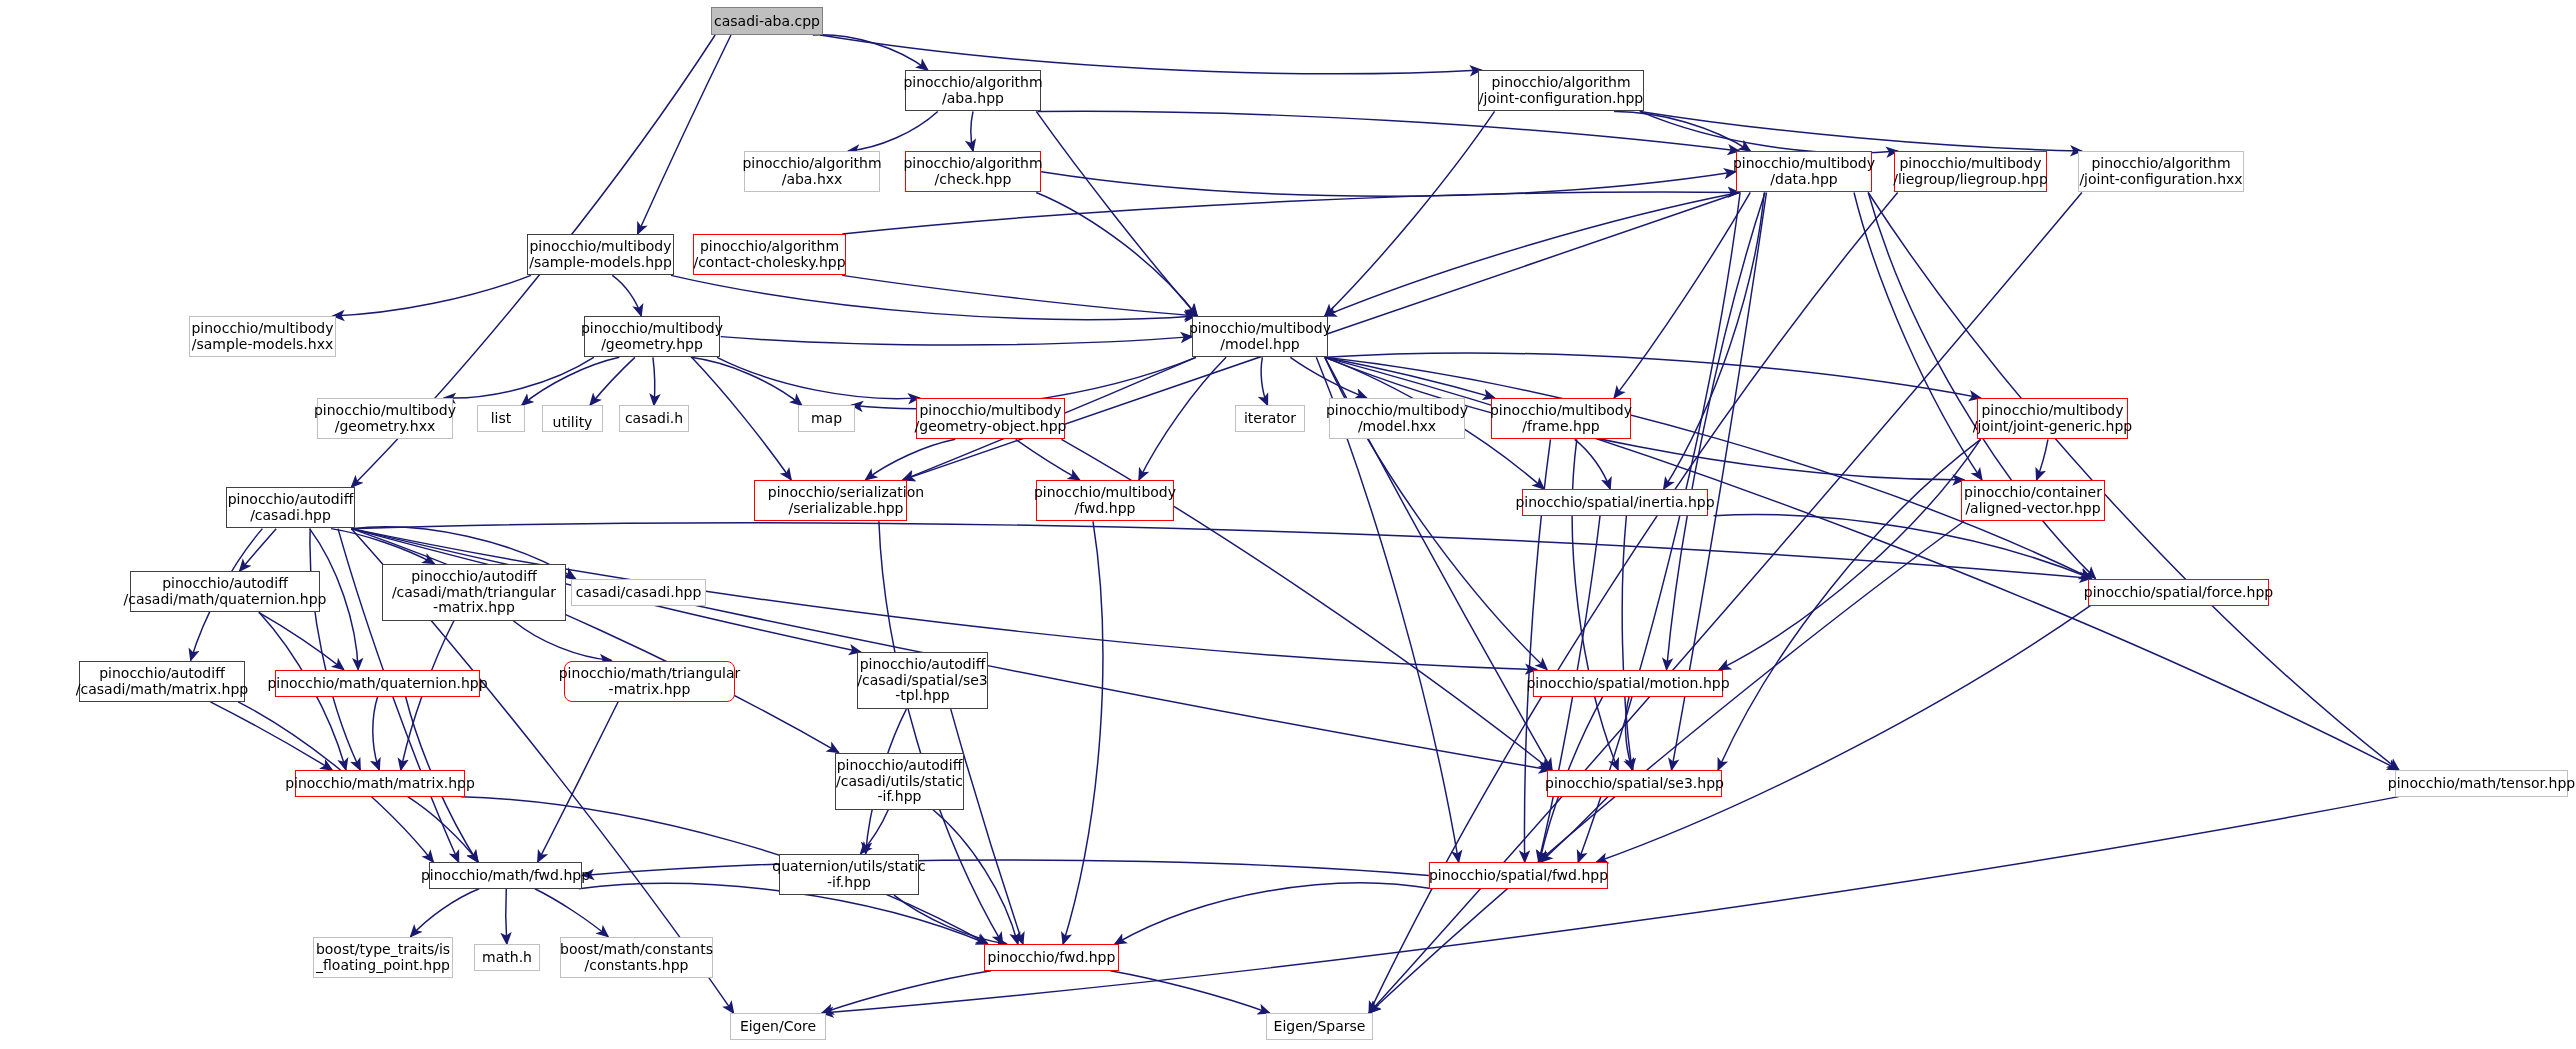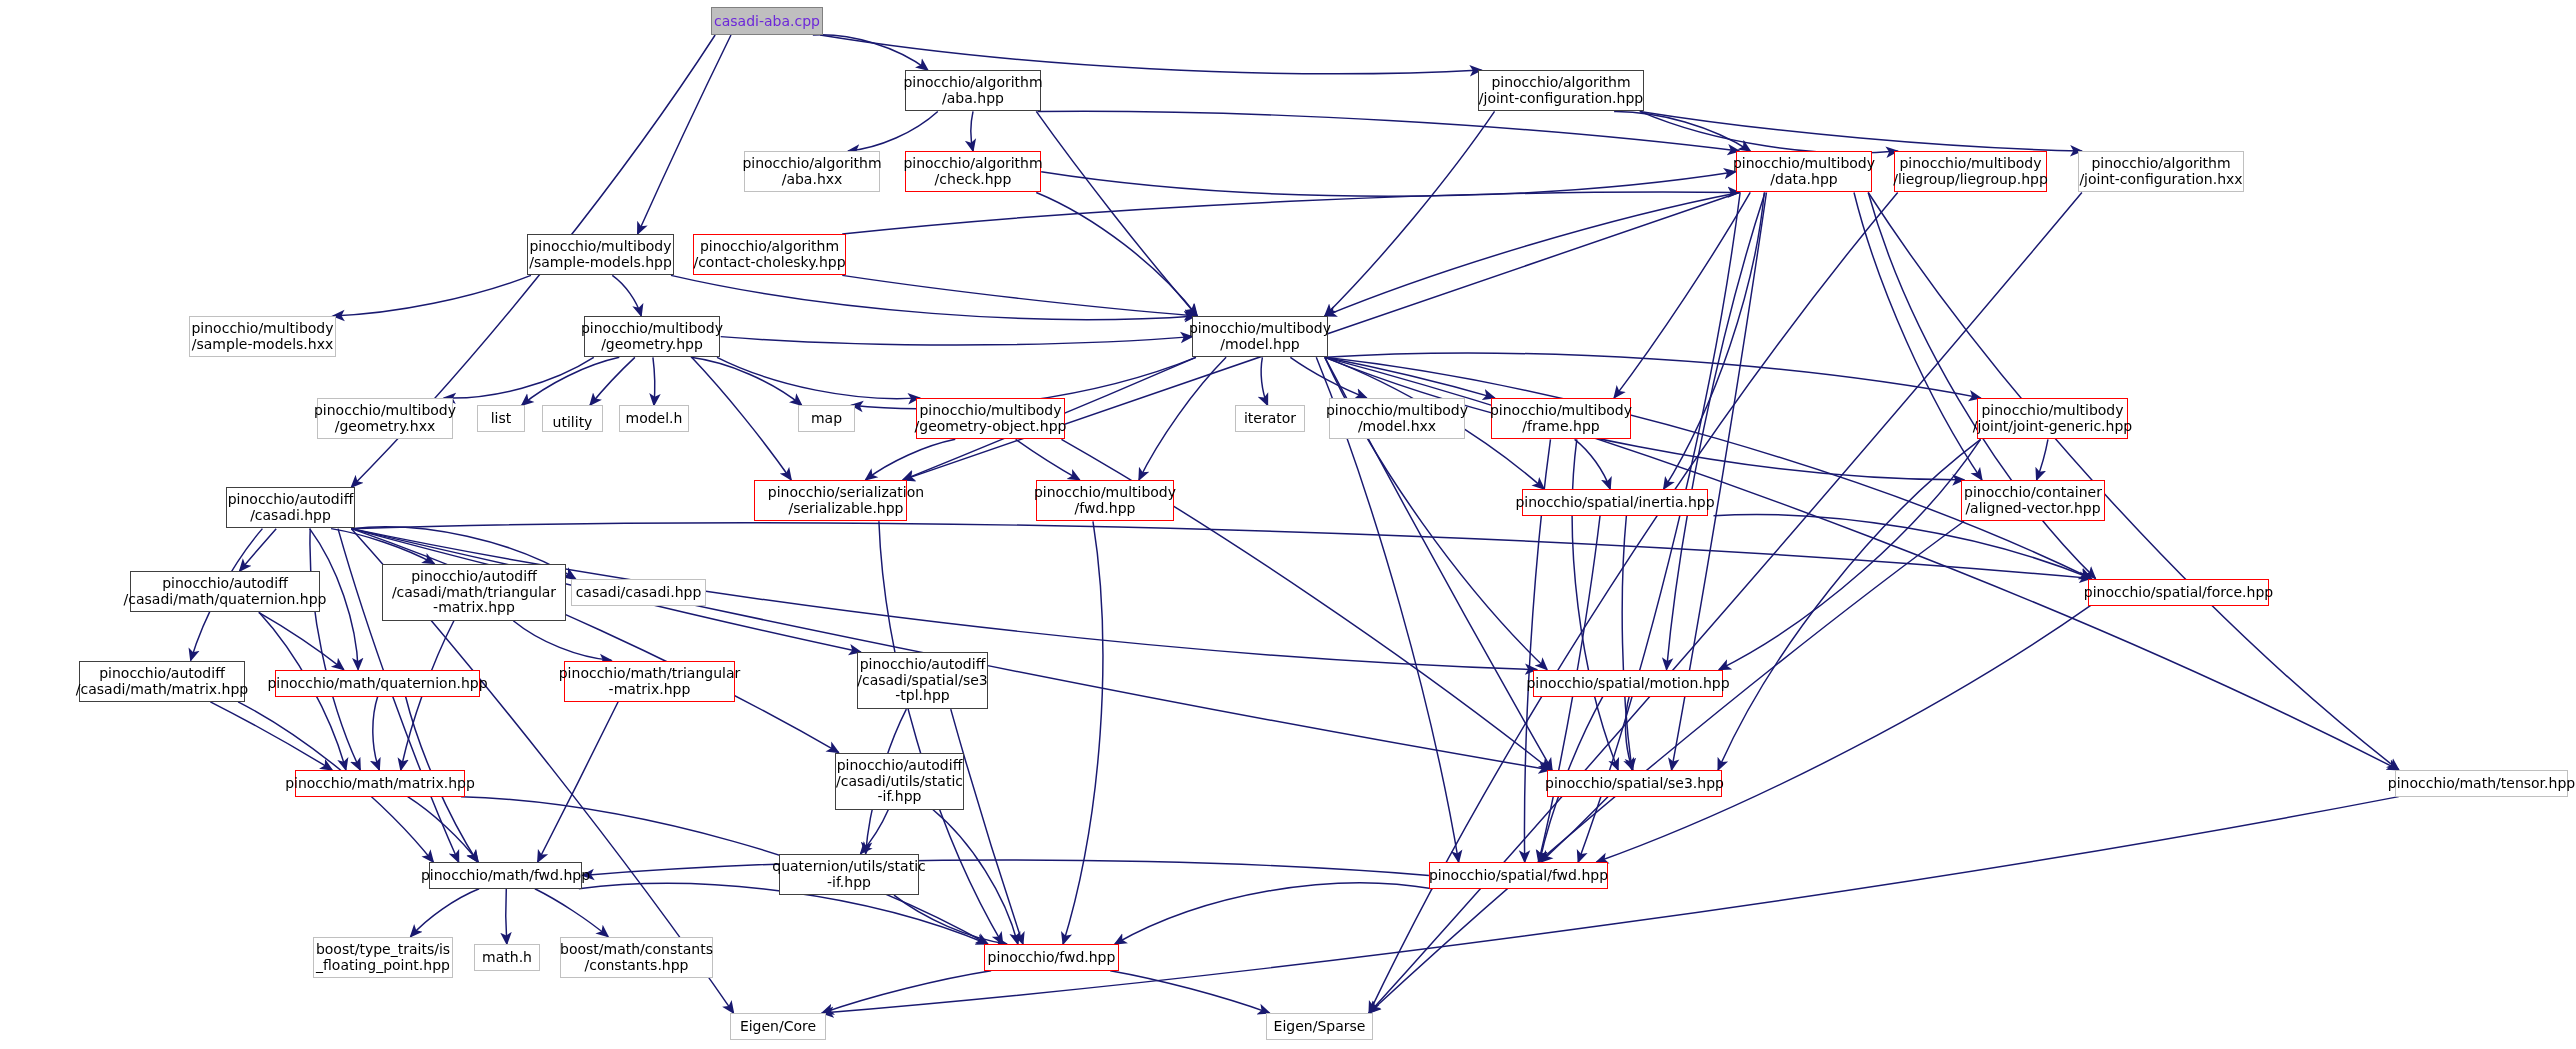--- a/index.html
+++ b/index.html
@@ -9,21 +9,21 @@
   .node{position:absolute;box-sizing:border-box;display:flex;align-items:center;justify-content:center;
         text-align:center;line-height:1.12;background:#ffffff;white-space:pre;}
   .node span{display:block;}
   
   .n-plain{border:0.9px solid #c0c0c0;color:#000;}
   
   .n-black{border:1.5px solid #404040;color:#000;}
   
   .n-red{border:1.5px solid #ff0000;color:#000;}
   
-  .n-root{border:1.5px solid #808080;background:#bfbfbf;color:#6d28d9;}
+  .n-root{border:1.5px solid #808080;background:#bfbfbf;color:#000000;}
 </style>
 </head>
 <body>
 
 <div id="graph">
   <svg id="edges" viewBox="0 0 2796 1139" xmlns="http://www.w3.org/2000/svg">
     <defs>
       <marker id="ah" markerWidth="9" markerHeight="9" refX="8" refY="4.5" orient="auto" markerUnits="strokeWidth">
         <path d="M0,0.6 L9,4.5 L0,8.4 L2.2,4.5 z" fill="#191970"></path>
       </marker>
@@ -164,21 +164,21 @@
       <div class="node n-plain" style="left: 189px; top: 316px; width: 147px; height: 41px; font-size: 14px;"><span>pinocchio/multibody
 /sample-models.hxx</span></div>
       <div class="node n-black" style="left: 584px; top: 316px; width: 136px; height: 41px; font-size: 14px;"><span>pinocchio/multibody
 /geometry.hpp</span></div>
       <div class="node n-black" style="left: 1192px; top: 316px; width: 136px; height: 41px; font-size: 14px;"><span>pinocchio/multibody
 /model.hpp</span></div>
       <div class="node n-plain" style="left: 317px; top: 398px; width: 136px; height: 41px; font-size: 14px;"><span>pinocchio/multibody
 /geometry.hxx</span></div>
       <div class="node n-plain" style="left: 477px; top: 405px; width: 48px; height: 27px; font-size: 14px;"><span>list</span></div>
       <div class="node n-plain" style="left: 542px; top: 405px; width: 61px; height: 27px; font-size: 14px; align-items: flex-end;"><span>utility</span></div>
-      <div class="node n-plain" style="left: 619px; top: 405px; width: 70px; height: 27px; font-size: 14px;"><span>model.h</span></div>
+      <div class="node n-plain" style="left: 619px; top: 405px; width: 70px; height: 27px; font-size: 14px;"><span>casadi.h</span></div>
       <div class="node n-plain" style="left: 798px; top: 405px; width: 57px; height: 27px; font-size: 14px;"><span>map</span></div>
       <div class="node n-red" style="left: 916px; top: 398px; width: 149px; height: 41px; font-size: 14px;"><span>pinocchio/multibody
 /geometry-object.hpp</span></div>
       <div class="node n-plain" style="left: 1235px; top: 405px; width: 70px; height: 27px; font-size: 14px;"><span>iterator</span></div>
       <div class="node n-plain" style="left: 1329px; top: 398px; width: 136px; height: 41px; font-size: 14px;"><span>pinocchio/multibody
 /model.hxx</span></div>
       <div class="node n-red" style="left: 1491px; top: 398px; width: 140px; height: 41px; font-size: 14px;"><span>pinocchio/multibody
 /frame.hpp</span></div>
       <div class="node n-red" style="left: 1977px; top: 398px; width: 151px; height: 41px; font-size: 14px;"><span>pinocchio/multibody
 /joint/joint-generic.hpp</span></div>
@@ -194,21 +194,21 @@
       <div class="node n-red" style="left: 2088px; top: 579px; width: 181px; height: 27px; font-size: 14px;"><span>pinocchio/spatial/force.hpp</span></div>
       <div class="node n-black" style="left: 130px; top: 571px; width: 190px; height: 41px; font-size: 14px;"><span>pinocchio/autodiff
 /casadi/math/quaternion.hpp</span></div>
       <div class="node n-black" style="left: 382px; top: 564px; width: 184px; height: 57px; font-size: 14px;"><span>pinocchio/autodiff
 /casadi/math/triangular
 -matrix.hpp</span></div>
       <div class="node n-plain" style="left: 571px; top: 579px; width: 135px; height: 27px; font-size: 14px;"><span>casadi/casadi.hpp</span></div>
       <div class="node n-black" style="left: 79px; top: 661px; width: 166px; height: 41px; font-size: 14px;"><span>pinocchio/autodiff
 /casadi/math/matrix.hpp</span></div>
       <div class="node n-red" style="left: 275px; top: 670px; width: 205px; height: 27px; font-size: 14px;"><span>pinocchio/math/quaternion.hpp</span></div>
-      <div class="node n-red" style="left: 564px; top: 661px; width: 171px; height: 41px; font-size: 14px;"><span>pinocchio/math/triangular
+      <div class="node n-red" style="left: 564px; top: 661px; width: 171px; height: 41px; font-size: 14px; border-radius: 8px;"><span>pinocchio/math/triangular
 -matrix.hpp</span></div>
       <div class="node n-black" style="left: 857px; top: 652px; width: 131px; height: 57px; font-size: 14px;"><span>pinocchio/autodiff
 /casadi/spatial/se3
 -tpl.hpp</span></div>
       <div class="node n-red" style="left: 1533px; top: 670px; width: 190px; height: 27px; font-size: 14px;"><span>pinocchio/spatial/motion.hpp</span></div>
       <div class="node n-red" style="left: 295px; top: 770px; width: 170px; height: 27px; font-size: 14px;"><span>pinocchio/math/matrix.hpp</span></div>
       <div class="node n-black" style="left: 835px; top: 753px; width: 129px; height: 57px; font-size: 14px;"><span>pinocchio/autodiff
 /casadi/utils/static
 -if.hpp</span></div>
       <div class="node n-red" style="left: 1547px; top: 770px; width: 175px; height: 27px; font-size: 14px;"><span>pinocchio/spatial/se3.hpp</span></div>

